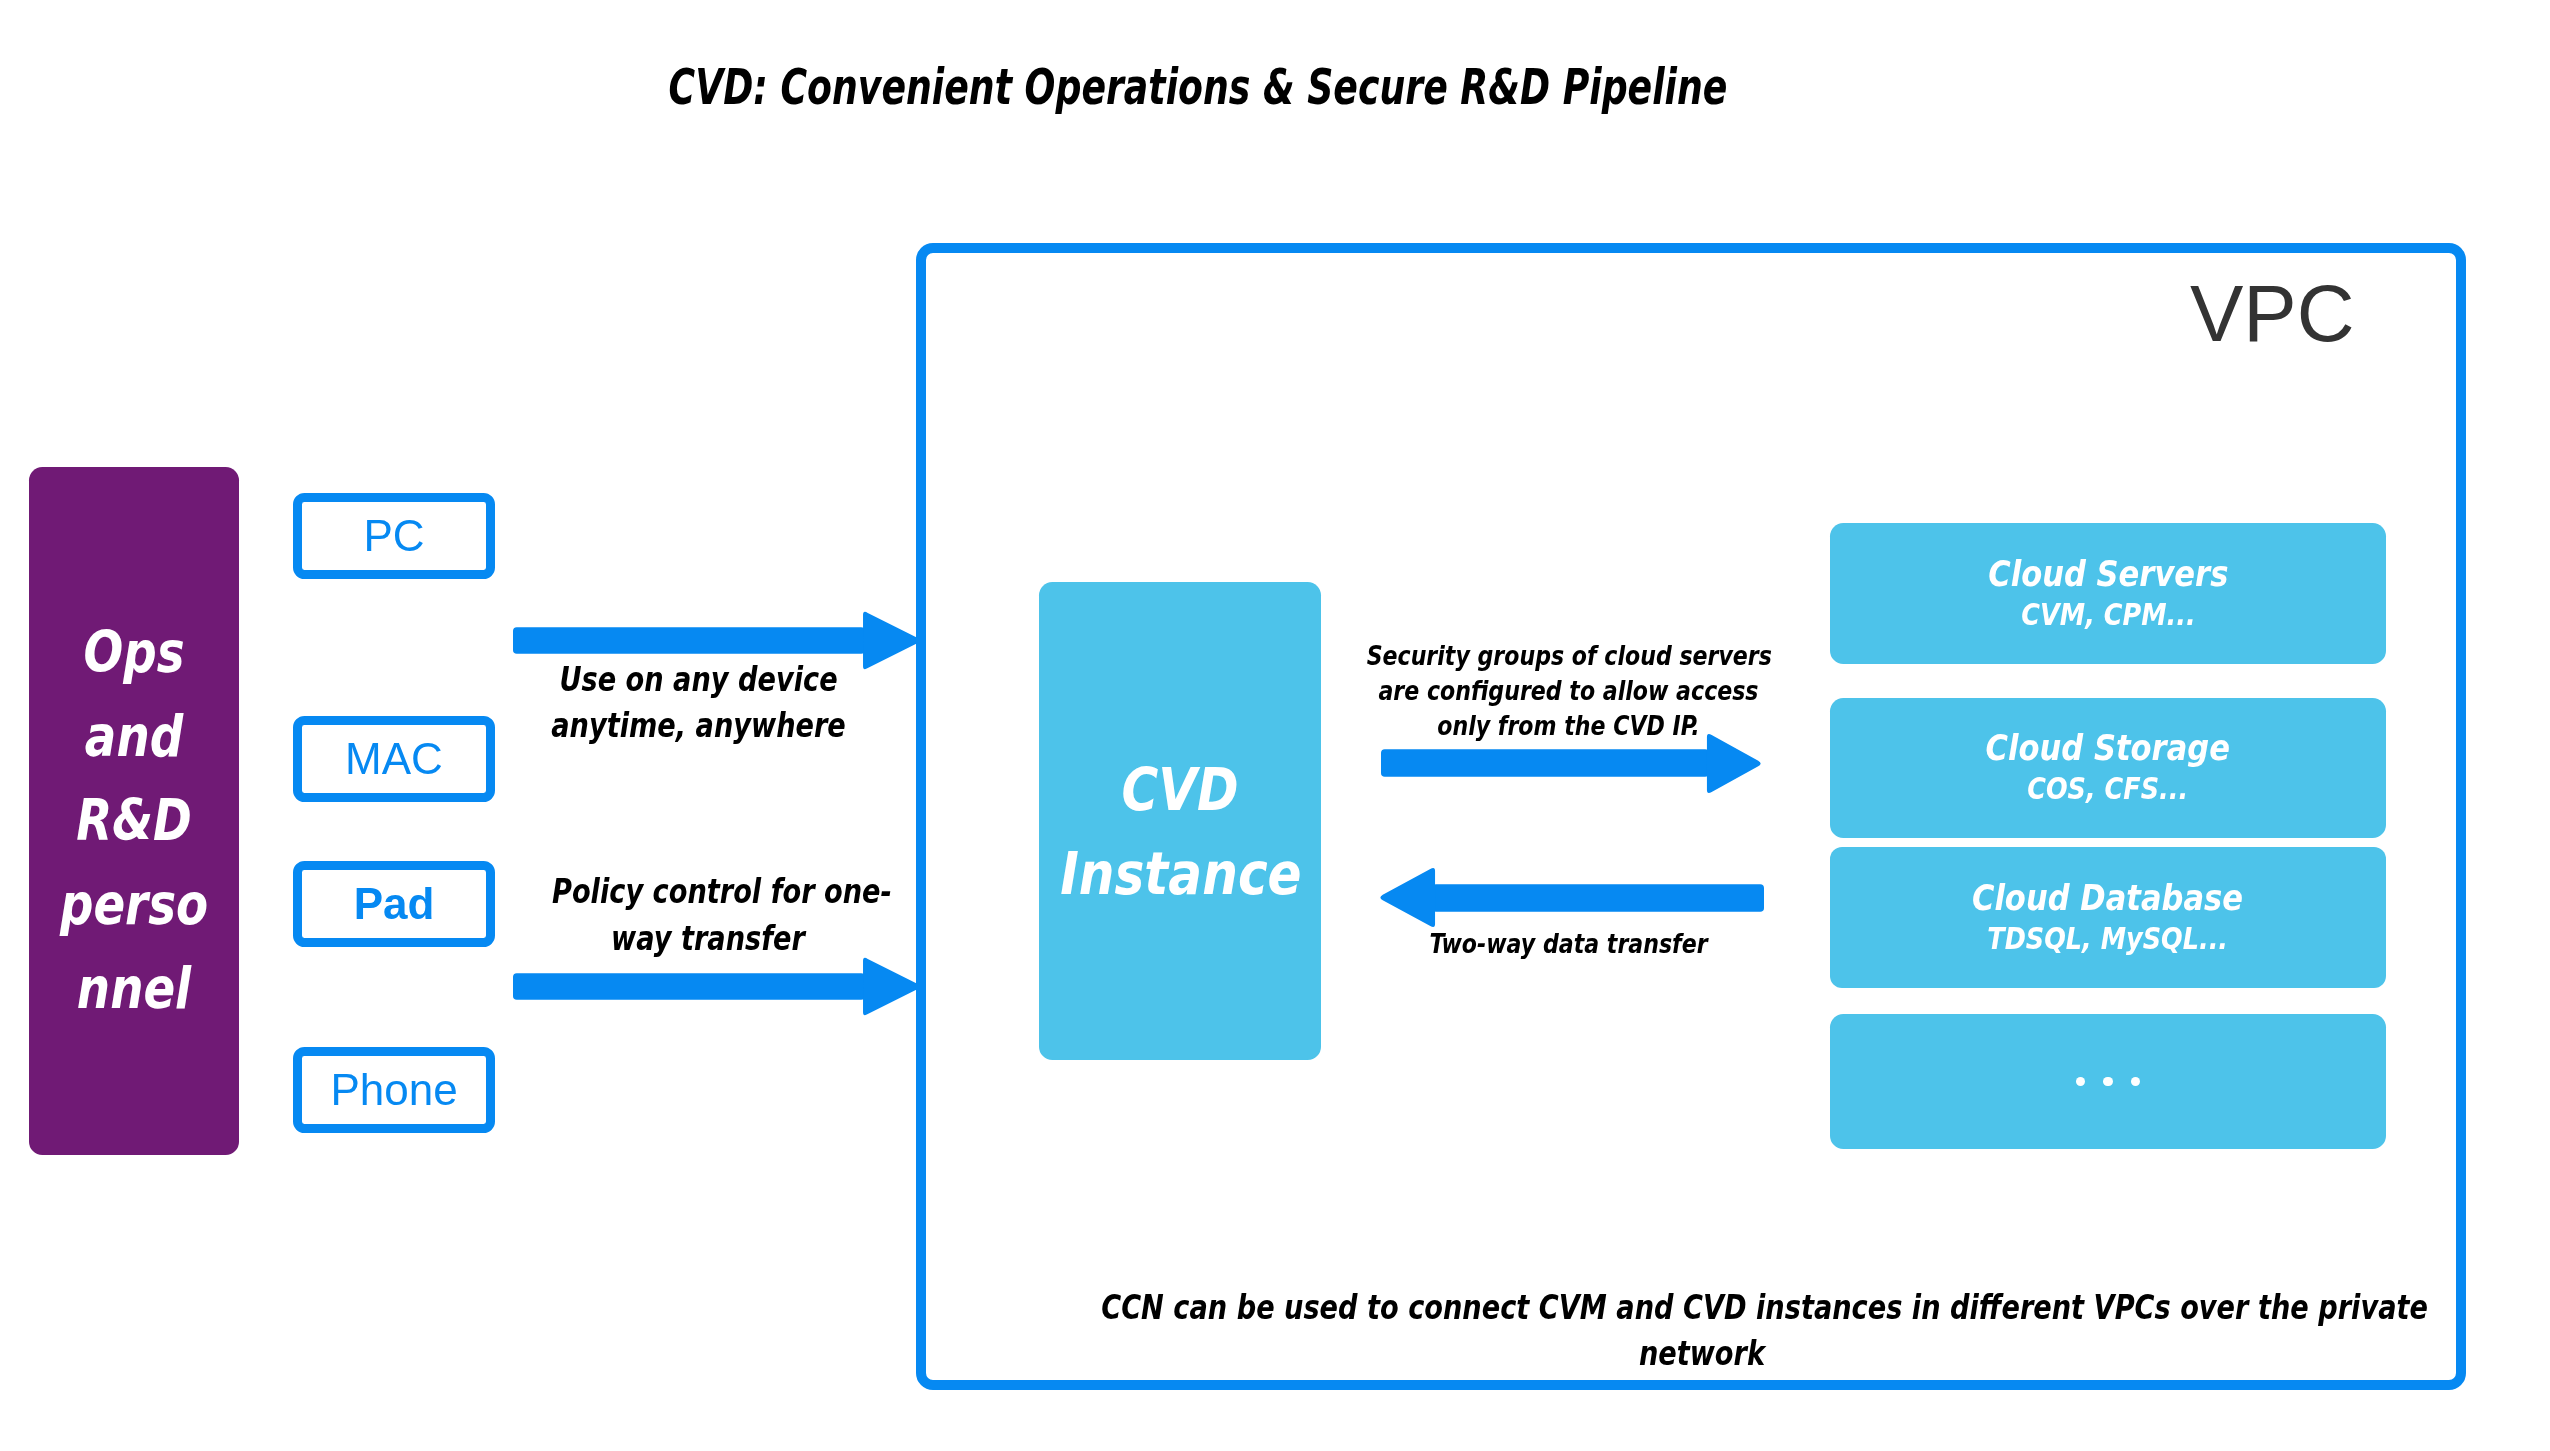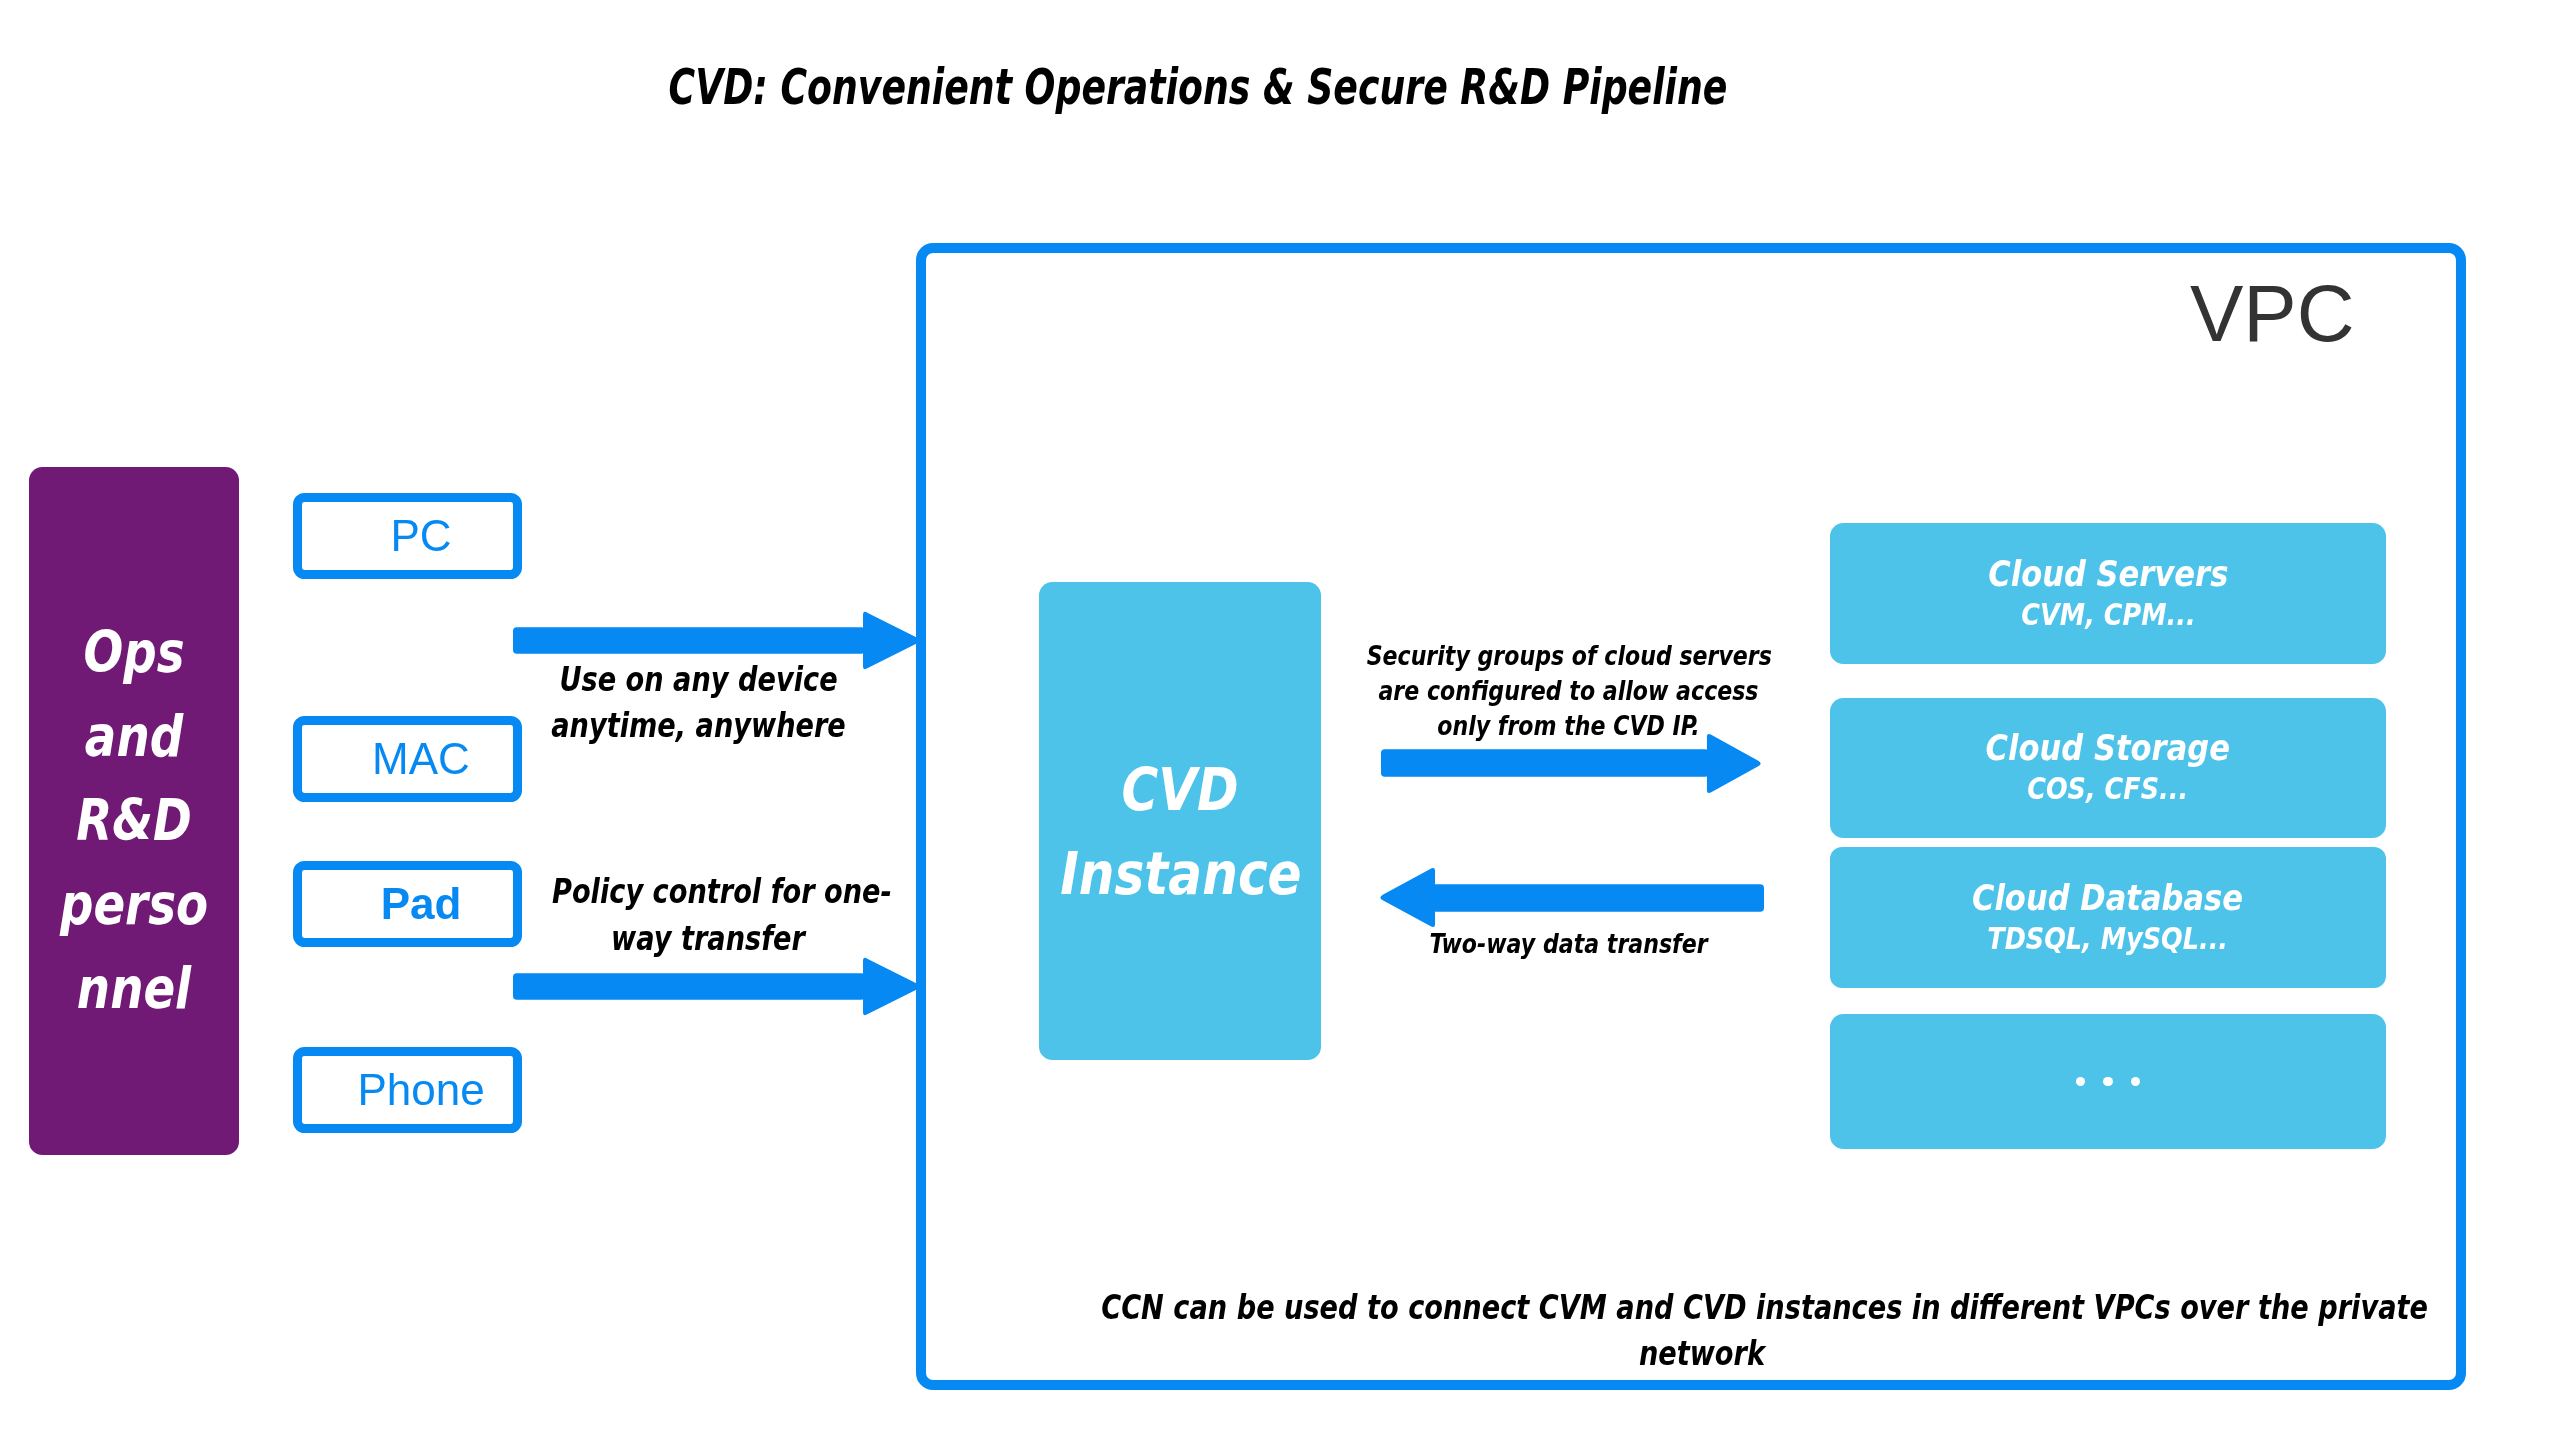--- a/index.html
+++ b/index.html
@@ -9,21 +9,21 @@
   .cond { font-family:"DejaVu Sans", sans-serif; font-style:italic; font-weight:bold; }
   .title { left:323px; top:59px; width:1750px; text-align:center; font-size:49px; color:#000;
            transform:scaleX(0.74); transform-origin:center; white-space:nowrap; }
   .people { left:28.5px; top:467px; width:210px; height:688px; background:#701a75; border-radius:13.3px; }
   .people-text { position:absolute; left:0; right:0; top:143px; text-align:center; color:#fff;
                  font-size:57px; line-height:84px; font-style:italic; font-weight:bold;
                  transform:scaleX(0.82); }
   .people-text span { display:block; }
   .device { left:293px; width:184px; height:68px; border:9.5px solid #0689F2; border-radius:11.4px;
             background:#fff; display:flex; align-items:center; justify-content:center;
-            font-family:"Liberation Sans", sans-serif; font-size:44px; color:#0689F2;padding-left:27px; }
+            font-family:"Liberation Sans", sans-serif; font-size:44px; color:#0689F2; }
   .arrow { position:absolute; }
   .label { color:#000; text-align:center; white-space:nowrap; }
   .label span { display:block; }
   .vpc { left:916px; top:243px; width:1530px; height:1127px; border:10.5px solid #0689F2; border-radius:17px; background:#fff; }
   .vpc-label { left:2190px; top:268px; font-family:Liberation Sans, sans-serif; font-size:80px; color:#333; }
   .cvd { left:1039px; top:582px; width:282px; height:478px; background:#4DC3EA; border-radius:13.3px; }
   .cvd-text { position:absolute; left:0; right:0; top:166px; text-align:center; color:#fff;
               font-style:italic; font-weight:bold; font-size:59px; line-height:84px; transform:scaleX(0.85); }
   .cvd-text span { display:block; }
   .svc { left:1830px; width:556px; background:#4DC3EA; border-radius:13.3px; color:#fff; text-align:center;

